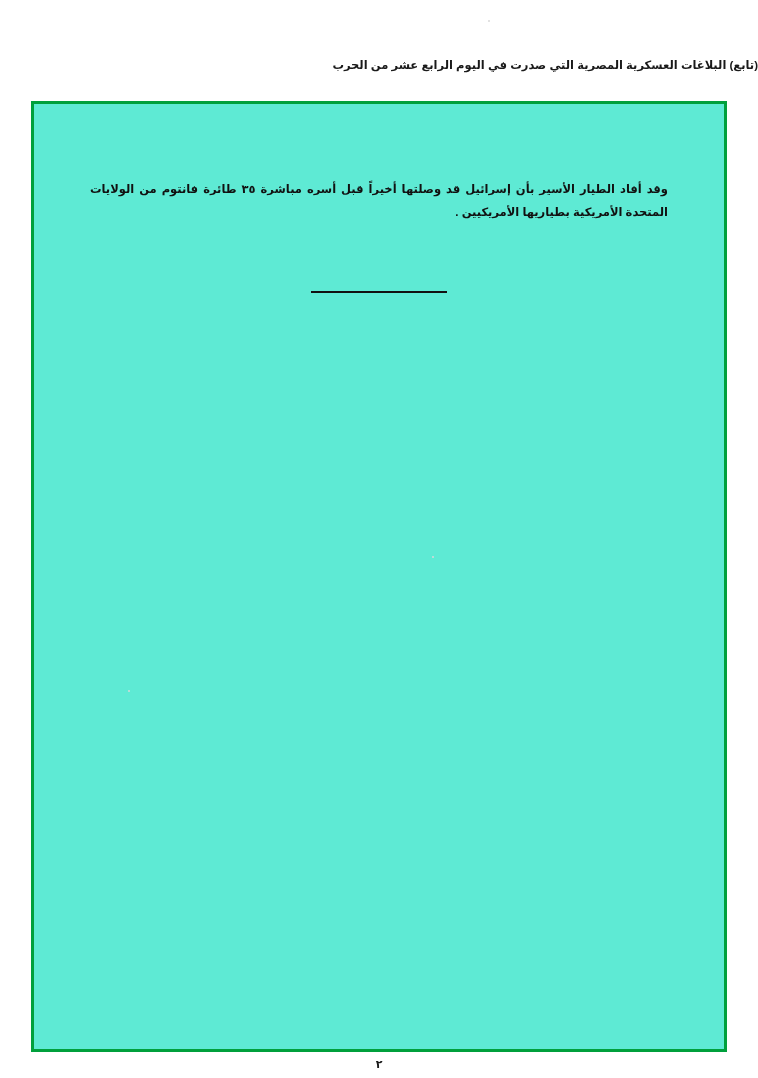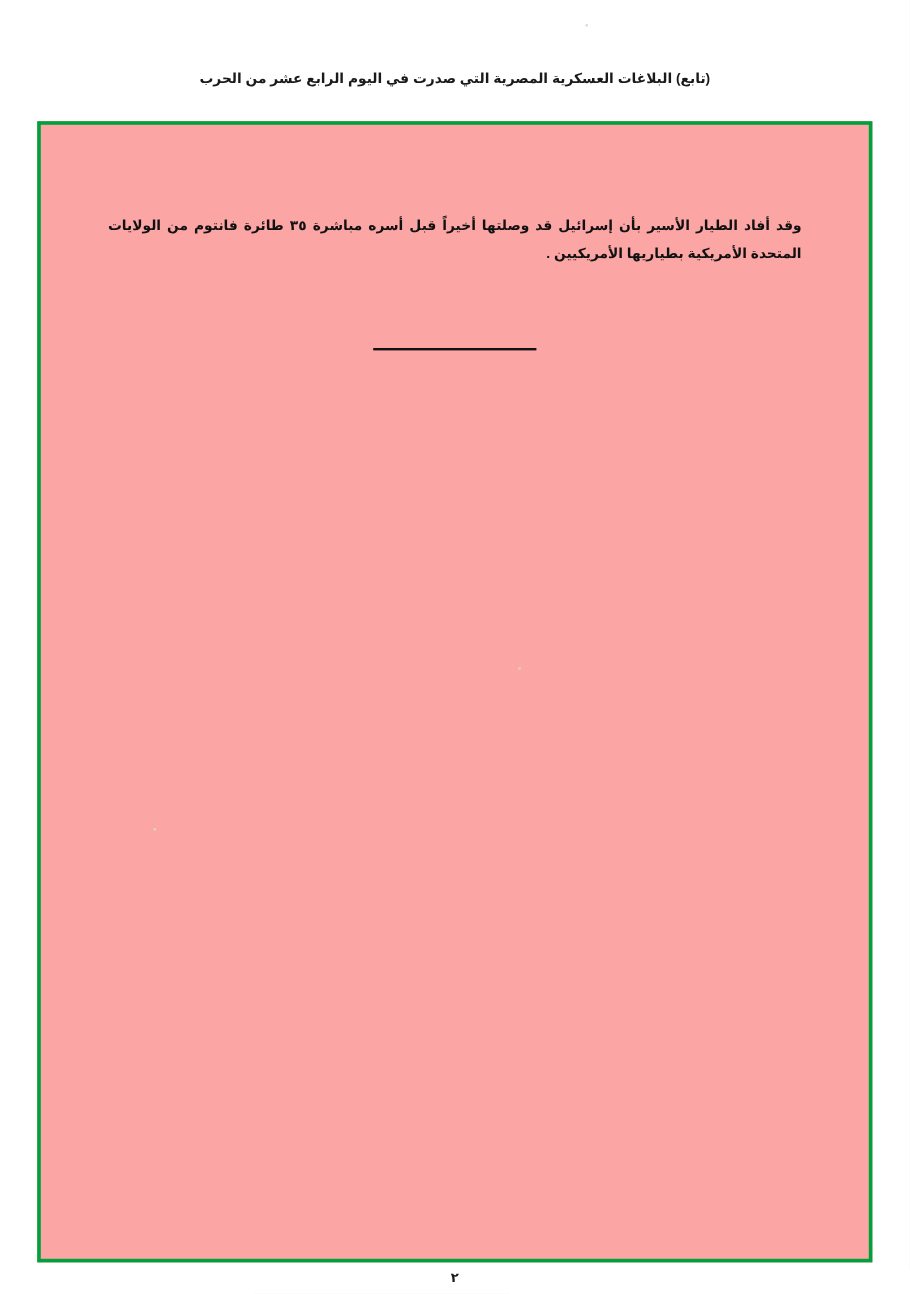--- a/index.html
+++ b/index.html
@@ -21,38 +21,37 @@
     inset: 0;
     background: #ffffff;
   }
 
   
   .page-header {
     position: absolute;
     top: 58px;
     left: 0;
     right: 0;
-    text-align: center;
     font-size: 11.5px;
     font-weight: bold;
     letter-spacing: 0;
     direction: rtl;
     color: #1a1a1a;
   }
 
   
   .frame {
     position: absolute;
     top: 101px;
     left: 31px;
     width: 696px;
     height: 951px;
     border: 3px solid #00a03c;
     box-sizing: border-box;
-    background: #fca5a5;
+    background: #5eead4;
   }
 
   .frame-inner {
     position: absolute;
     inset: 0;
     padding: 60px 48px 0 48px;
     box-sizing: border-box;
   }
 
   .body-text {

